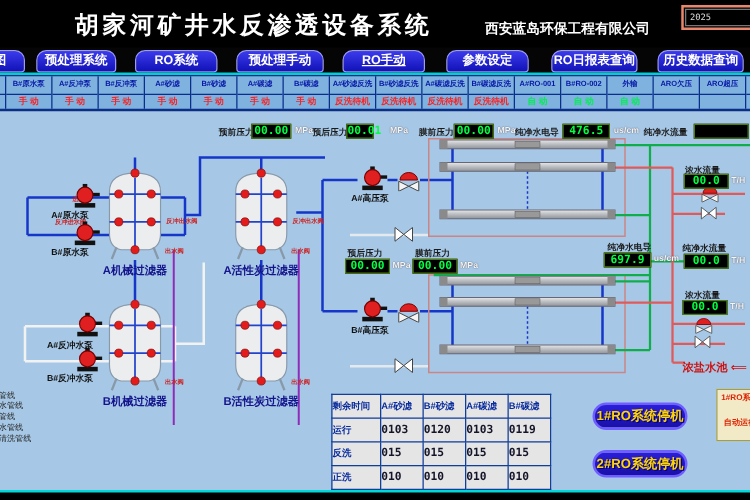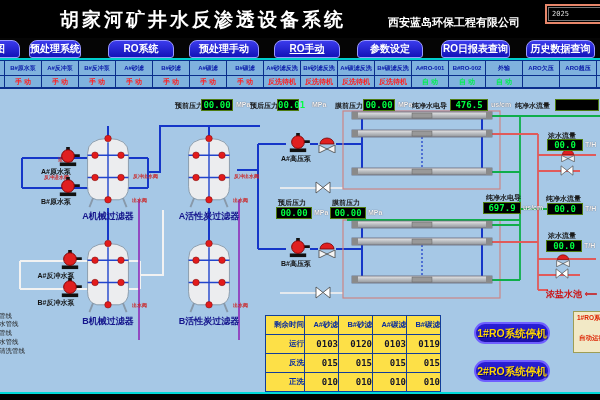--- a/index.html
+++ b/index.html
@@ -35,21 +35,21 @@
   .vlabel{position:absolute;font-size:9px;font-weight:bold;color:#14148c;text-align:center;white-space:nowrap;}
   .tiny-red{position:absolute;font-size:5px;color:#cc2222;font-weight:bold;white-space:nowrap;}
   .glabel{position:absolute;font-size:7px;font-weight:bold;color:#1a1a1a;white-space:nowrap;}
   .gval{position:absolute;height:12px;background:#000;border:1px solid #4d7c0f;box-sizing:border-box;
         color:#00ff41;font-family:"DejaVu Sans Mono",monospace;font-size:9px;font-weight:bold;
         text-align:center;line-height:10px;}
   .gunit{position:absolute;font-size:7px;font-weight:bold;color:#f5f5f5;text-shadow:0 0 1px #334;white-space:nowrap;}
   .legend-item{position:absolute;left:-14px;width:80px;font-size:6.5px;color:#222;white-space:nowrap;}
   
   #rtable{left:265px;top:226px;border-collapse:collapse;}
-  #rtable td{border:1.5px solid #123d99;background:#fde047;text-align:right;padding:0;
+  #rtable td{border:1.5px solid #123d99;background:#e5e5e5;text-align:left;padding:0;
              height:18px;font-size:7.5px;font-weight:bold;color:#0a2d9e;white-space:nowrap;}
   #rtable td.val{font-size:9px;color:#15152a;font-family:"DejaVu Sans Mono",monospace;}
   #rtable .c0{width:38px;} #rtable .c{width:33px;}
   
   .robtn{position:absolute;width:76px;height:22px;border-radius:11px;
      background:linear-gradient(#2a1fd8,#1a10a8);border:2px solid #6f5fff;box-sizing:border-box;
      color:#ffd400;font-size:10.5px;font-weight:bold;text-align:center;line-height:18px;
      text-shadow:1px 1px 0 #000080;white-space:nowrap;}
   
   #popup{left:573px;top:222px;width:60px;height:42px;background:#f2e9c6;border:1px solid #9e9e55;box-sizing:border-box;}
@@ -66,21 +66,21 @@
   <div class="abs" id="hdr">
     <div class="abs" id="company">西安蓝岛环保工程有限公司</div>
     <div class="abs" id="title">胡家河矿井水反渗透设备系统</div>
     <div class="abs" id="datebox">
       <div class="inner">2025</div>
     </div>
   </div>
 
   <div class="abs" id="nav">
     <div class="navbtn" style="left:-20px;width:40px;">图</div>
-    <div class="navbtn" style="left:29px;width:52px;">预处理系统</div>
+    <div class="navbtn" style="left:29px;width:64px;">预处理系统</div>
     <div class="navbtn" style="left:108px;width:66px;">RO系统</div>
     <div class="navbtn" style="left:189px;width:70px;">预处理手动</div>
     <div class="navbtn" style="left:274px;width:66px;text-decoration:underline;">RO手动</div>
     <div class="navbtn" style="left:357px;width:66px;">参数设定</div>
     <div class="navbtn" style="left:441px;width:69px;">RO日报表查询</div>
     <div class="navbtn" style="left:526px;width:69px;">历史数据查询</div>
   </div>
   <div class="abs" id="sep1"></div>
 
   <div class="abs" id="strip">

